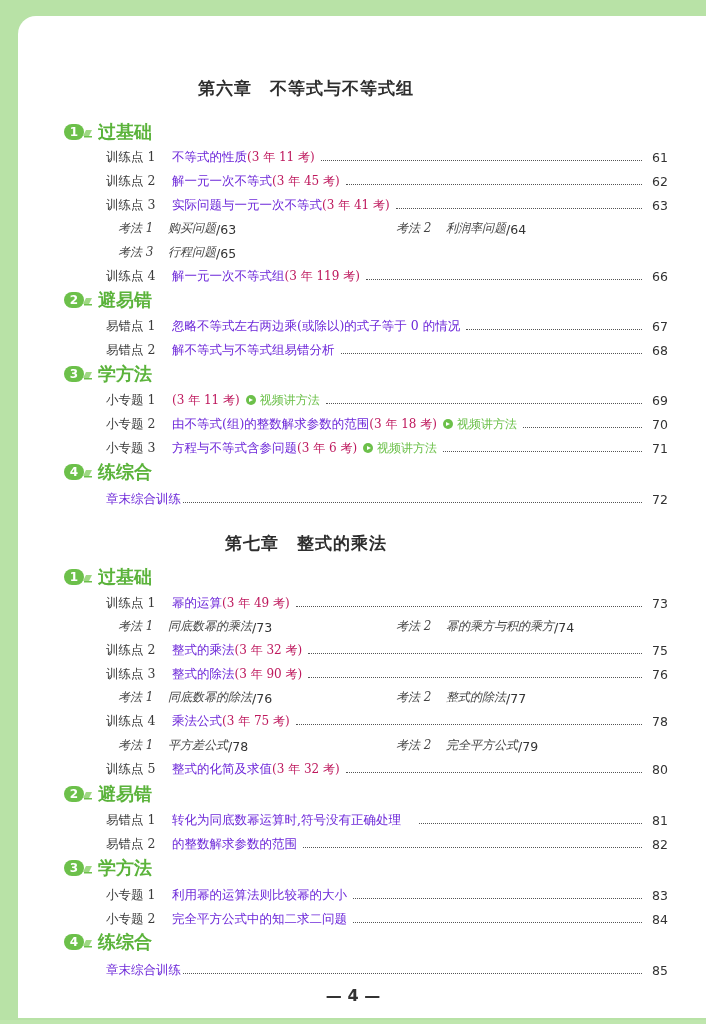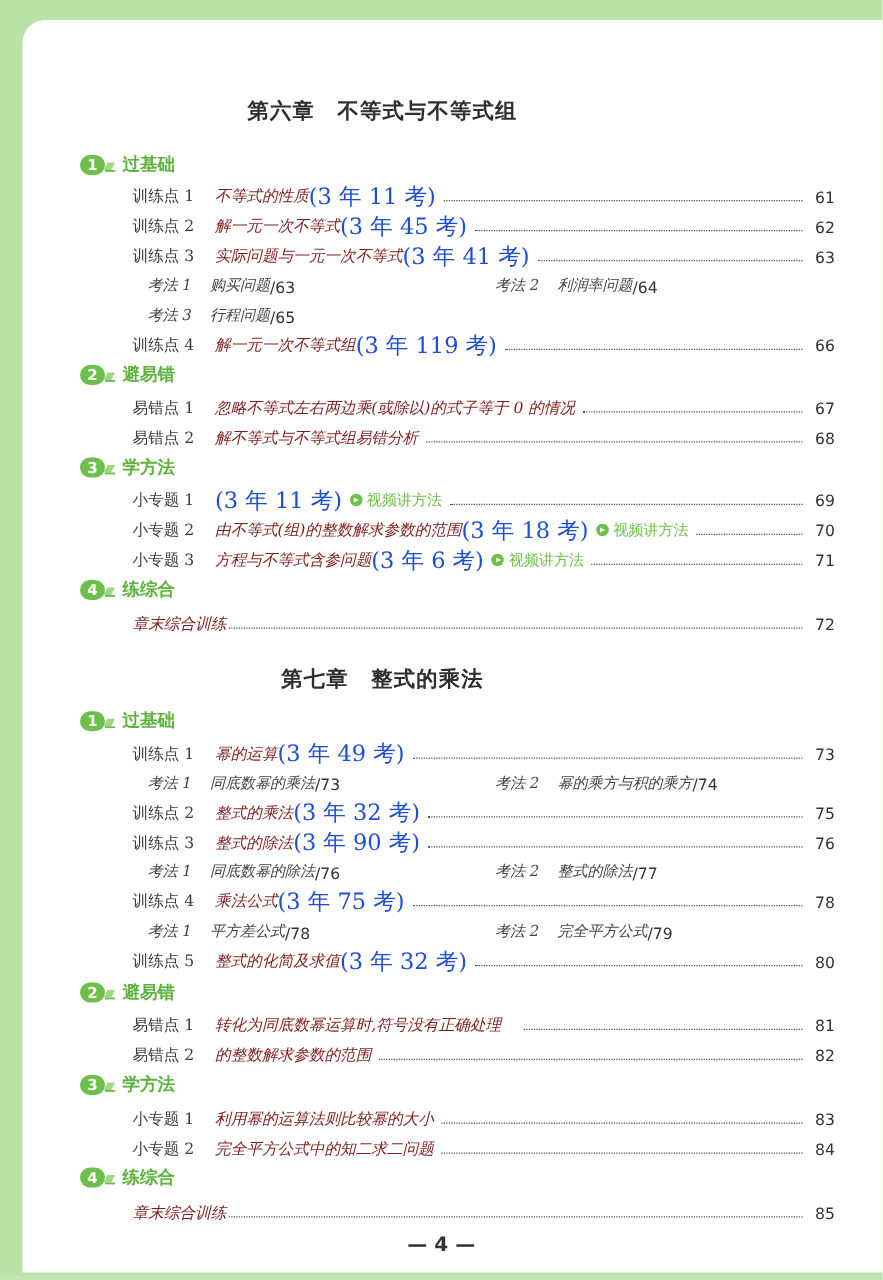--- a/index.html
+++ b/index.html
@@ -28,29 +28,29 @@
     display: inline-flex; align-items: center; justify-content: center;
     width: 20px; height: 16px; border-radius: 8px;
     background: #6cc04a; color: #fff;
     font-family: "DejaVu Sans", sans-serif; font-weight: bold; font-size: 12px;
   }
   .badge-pen {
     display: inline-block; width: 12px; height: 12px; margin-left: -2px; margin-right: 4px;
   }
   .section-label {
     font-family: "DejaVu Sans", "Liberation Sans", sans-serif;
-    font-size: 14px; color: #5bb33b; font-weight: bold;
+    font-size: 18px; color: #5bb33b; font-weight: bold;
   }
   .row {
     position: absolute; left: 106px; width: 562px; height: 18px;
     display: flex; align-items: center; font-size: 12.5px; white-space: nowrap;
   }
   .row .label { width: 66px; flex: none; color: #3a3a3a; }
-  .row .title { flex: none; color: #7f1d1d; font-style: italic; }
-  .row .note { flex: none; color: #1d4ed8; font-size: 18px; }
+  .row .title { flex: none; color: #6d28d9; }
+  .row .note { flex: none; color: #be185d; font-size: 12px; }
   .row .video { flex: none; color: #6cc04a; font-size: 12px; margin-left: 6px; display:flex; align-items:center; }
   .row .video .play {
     display:inline-block; width: 10px; height: 10px; border-radius: 50%;
     background: #6cc04a; position: relative; margin-right: 4px;
   }
   .row .video .play::after {
     content: ""; position: absolute; left: 3.5px; top: 2.5px;
     border-left: 4px solid #fff; border-top: 2.5px solid transparent; border-bottom: 2.5px solid transparent;
   }
   .row .leader {

